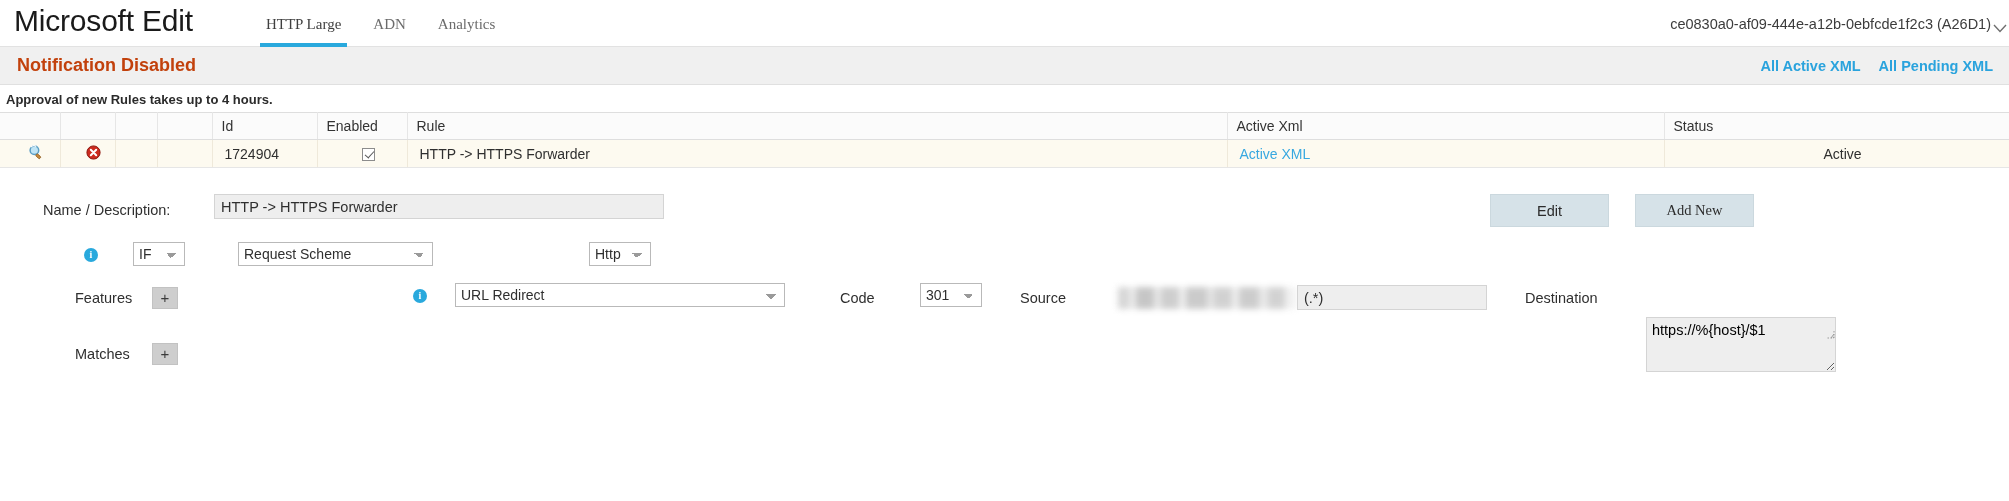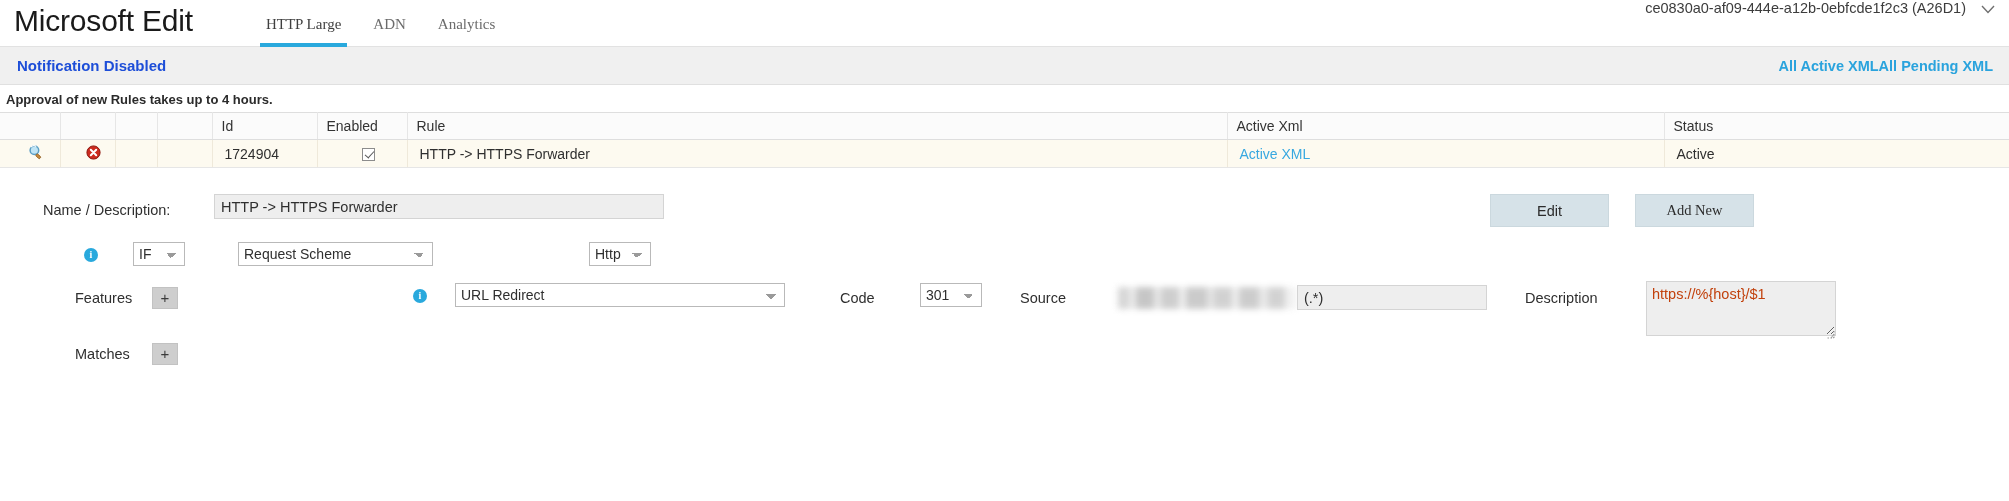--- a/index.html
+++ b/index.html
@@ -48,26 +48,26 @@
   .nav-tab.active { color: #3f3f3f; }
   .nav-tab.active::after {
     content: "";
     position: absolute;
     left: 10px; right: 10px; bottom: 0;
     height: 4px;
     background: #29a9dd;
   }
   .account {
     position: absolute;
-    right: 14px;
+    right: 2px;
     top: 0;
     height: 47px;
     display: flex;
-    align-items: flex-start;
-    gap: 15px;
+    align-items: center;
+    gap: 2px;
     cursor: pointer;
   }
   .account-name {
     font-size: 14.5px;
     color: #3c3c3c;
     white-space: nowrap;
   }
   .chev {
     width: 14px; height: 9px;
     display: inline-block;
@@ -83,31 +83,32 @@
     align-items: center;
   }
   .subbar-title {
     font-size: 15px;
     font-weight: bold;
     color: #333333;
     padding-left: 14px;
     white-space: nowrap;
   }
   .subbar-sub {
-    font-size: 15px;
+    font-size: 18px;
     font-weight: bold;
-    color: #1d4ed8;
+    color: #c2410c;
     padding-left: 17px;
     white-space: nowrap;
     text-align: center;
   }
   .subbar-links {
     position: absolute;
     right: 16px;
     display: flex;
+    gap: 18px;
   }
   .xml-link {
     font-size: 14.5px;
     font-weight: bold;
     color: #2aa3dd;
     text-decoration: none;
     white-space: nowrap;
     cursor: pointer;
   }
 
@@ -149,21 +150,21 @@
   }
   td.ctr, th.ctr { text-align: center; padding-left: 0; }
   .c-icon1 { width: 60px; }
   .c-icon2 { width: 55px; }
   .c-blank1 { width: 42px; }
   .c-blank2 { width: 55px; }
   .c-id { width: 105px; }
   .c-enabled { width: 90px; }
   .c-rule { width: 820px; }
   .c-axml { width: 437px; }
-  .c-status { width: 345px; }
+  .c-status { width: 345px; text-align: center; }
 
   .magnifier { display:inline-block; vertical-align: middle; }
   .delete-ico { display:inline-block; vertical-align: middle; }
   .chk {
     display: inline-block;
     width: 13px; height: 13px;
     border: 1px solid #8c8c8c;
     background: #ffffff;
     position: relative;
     vertical-align: middle;
@@ -294,26 +295,27 @@
     filter: blur(3px);
     opacity: 0.85;
   }
 
   .dest-area {
     position: absolute;
     width: 190px; height: 55px;
     background: #eeeeee;
     border: 1px solid #d4d4d4;
     font-size: 14.5px;
-    color: #c2410c;
+    color: #000000;
     padding: 3px 5px;
     resize: both;
     overflow: hidden;
     font-family: "Liberation Sans", sans-serif;
     line-height: 19px;
+    margin-top: 36px;
   }
   .resize-grip {
     position: absolute;
     right: 3px; bottom: 2px;
     width: 9px; height: 9px;
     pointer-events: none;
   }
 </style>
 </head>
 <body>
@@ -438,21 +440,21 @@
 
     <span class="lbl" style="position:absolute; left:840px; top:12px;">Code</span>
     <select class="sel" style="position:absolute; left:920px; top:5px; width:62px;">
       <option>301</option>
     </select>
 
     <span class="lbl" style="position:absolute; left:1020px; top:12px;">Source</span>
     <span class="blur-field" style="position:absolute; left:1118px; top:9px;"></span>
     <input class="txtinput" type="text" style="position: absolute; left: 1297px; top: 7px; width: 190px;" value="(.*)">
 
-    <span class="lbl" style="position:absolute; left:1525px; top:12px;">Description</span>
+    <span class="lbl" style="position:absolute; left:1525px; top:12px;">Destination</span>
     <textarea class="dest-area" style="left: 1646px; top: 3px;">https://%{host}/$1</textarea>
     <span class="resize-grip" style="position:absolute; left:1826px; top:47px;">
       <svg width="9" height="9" viewBox="0 0 9 9">
         <path d="M8 1 L8 8 L1 8" fill="none" stroke="#9a9a9a" stroke-width="1" stroke-dasharray="1.5 1.5"></path>
         <path d="M8 4 L5 8 M8 6.5 L7 8" stroke="#9a9a9a" stroke-width="1"></path>
       </svg>
     </span>
   </div>
 
   <div class="row" style="height:38px;">

